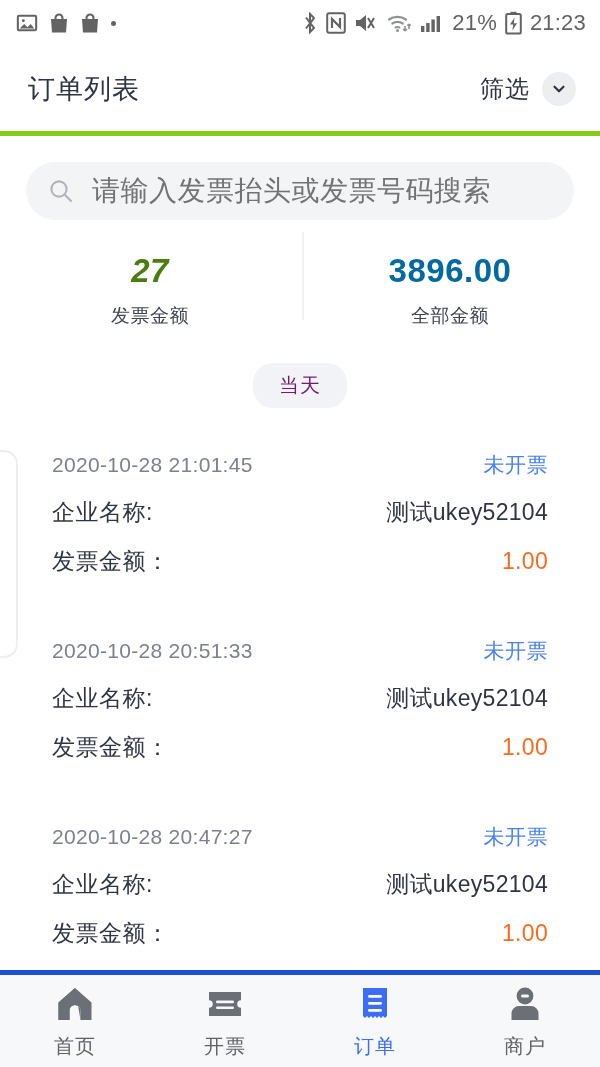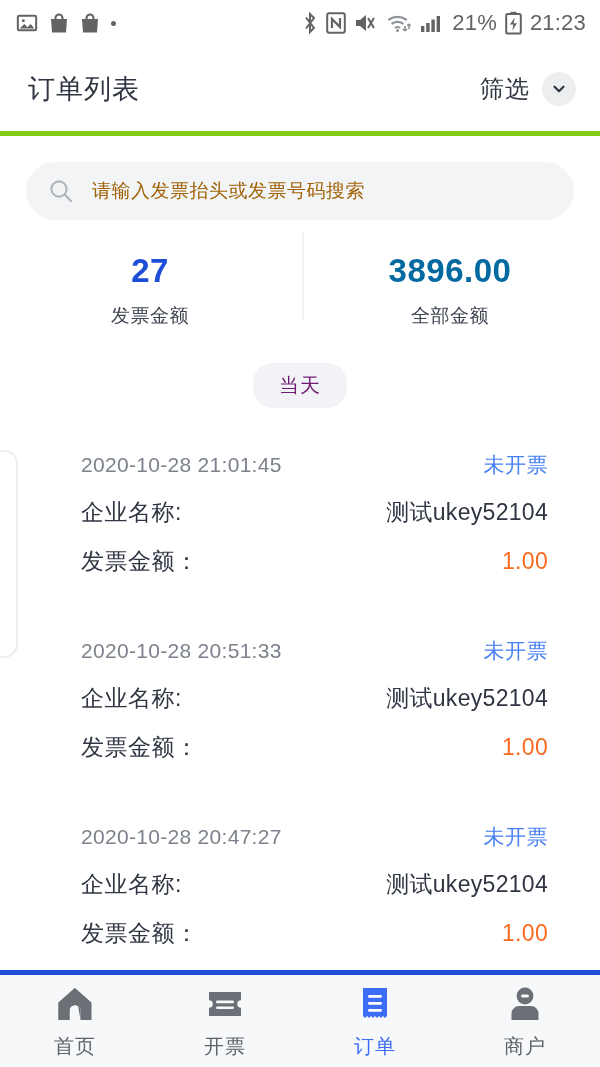--- a/index.html
+++ b/index.html
@@ -53,27 +53,27 @@
 
   
   .body { flex: 1 1 auto; position: relative; overflow: hidden; background:#fff; }
 
   
   .searchwrap { padding: 26px 26px 0 26px; }
   .searchbar {
     height: 58px; border-radius: 29px; background: #f3f4f6;
     display: flex; align-items: center; padding: 0 22px; gap: 18px;
   }
-  .search-ph { font-size: 19px; color: #a16207; letter-spacing: .5px; }
+  .search-ph { font-size: 28px; color: #737373; letter-spacing: .5px; }
 
   
   .stats { display: flex; position: relative; padding: 30px 0 16px 0; }
   .stat { flex: 1; text-align: center; }
   .stat-val { font-size: 33px; font-weight: bold; letter-spacing: .5px; line-height: 1.25; }
-  .stat-val.count { color: #1d4ed8; }
+  .stat-val.count { color: #4d7c0f; font-style: italic; }
   .stat-val.amount { color: #0369a1; }
   .stat-lbl { font-size: 19px; color: #3f4category; color: #3e4450; margin-top: 12px; letter-spacing: .5px; }
   .stat-div {
     position: absolute; left: 302px; top: 12px;
     width: 2px; height: 88px; background: #f1f2f4;
   }
 
   
   .chip-row { display: flex; justify-content: center; margin-top: 18px; }
   .chip {
@@ -92,21 +92,20 @@
   .list { position: relative; margin-top: 34px; }
 
   .order-card {
     position: relative;
     padding: 0 52px 0 52px;
   }
   .order-card + .order-card { margin-top: 42px; }
   .row {
     display: flex; align-items: baseline; justify-content: space-between;
     padding: 9px 0;
-    margin-left: 29px;
   }
   .ts { font-size: 21px; color: #7c828c; letter-spacing: .3px; }
   .status { font-size: 21px; color: #4880f5; letter-spacing: .5px; }
   .lbl { font-size: 23px; color: #2f3542; letter-spacing: .5px; }
   .val { font-size: 23px; color: #2f3542; letter-spacing: .3px; }
   .val.money { color: #f96a1e; }
 
   
   .tabbar {
     flex: 0 0 97px; height: 97px;

